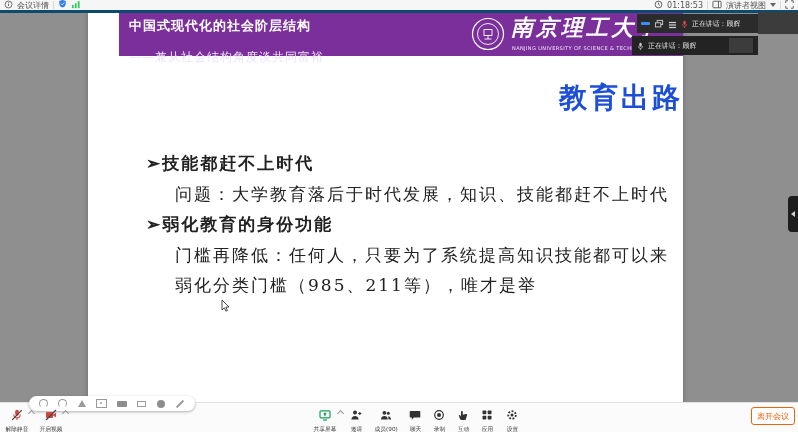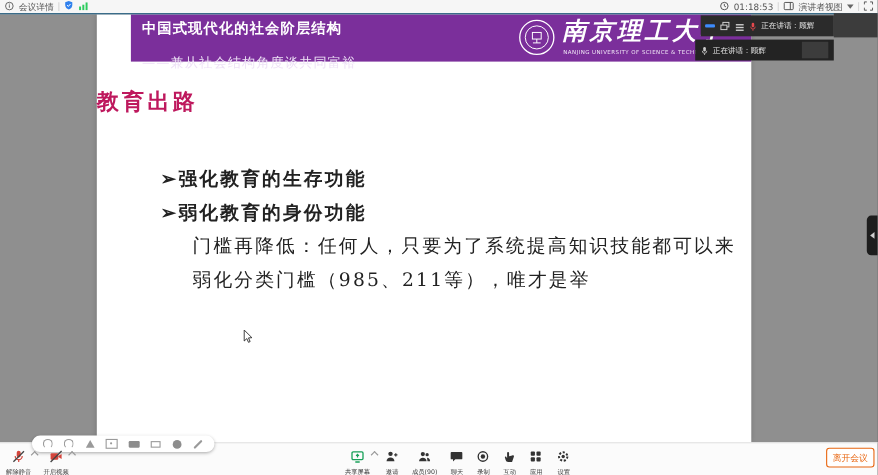--- a/index.html
+++ b/index.html
@@ -1,21 +1,21 @@
 <!DOCTYPE html>
 <html><head>
 <meta charset="utf-8">
 <style>
   html,body{margin:0;padding:0;background:#666;}
   .screen{position:relative;width:798px;height:432px;background:#8f8f8f;overflow:hidden;
           font-family:"DejaVu Sans","Liberation Sans",sans-serif;}
 
   
   .topbar{position:absolute;left:0;top:0;width:798px;height:13px;background:#f6f6f6;
-          border-bottom:1px solid #0c4a6e;display:flex;justify-content:space-between;
+          border-bottom:3px solid #0c4a6e;display:flex;justify-content:space-between;
           align-items:center;padding:0 4px;box-sizing:border-box;z-index:40;font-size:8px;color:#555;}
   .tb-group{display:flex;align-items:center;gap:4px;}
   .tb-div{width:1px;height:8px;background:#d8d8d8;}
   .caret-down{width:0;height:0;border-left:3px solid transparent;border-right:3px solid transparent;
               border-top:4px solid #666;}
 
   
   .rec-panel{position:absolute;left:0;top:13px;width:88px;height:82px;background:#262626;z-index:20;}
   .rec-row{display:flex;align-items:center;gap:4px;padding:13px 0 0 12px;font-size:8px;color:#c9605a;}
   .rec-dot{width:5px;height:5px;border-radius:50%;background:#e5484d;}
@@ -23,22 +23,22 @@
   
   .slide{position:absolute;left:88px;top:13px;width:595px;height:390px;background:#ffffff;
          box-shadow:0 0 5px rgba(0,0,0,.25);z-index:10;}
   .banner{position:absolute;left:31px;top:0;right:0;height:43px;background:#7b2f9b;color:#fff;}
   .banner-l1{position:absolute;left:10px;top:4px;font-size:13px;font-weight:bold;letter-spacing:1px;white-space:nowrap;}
   .banner-l2{position:absolute;left:10px;top:36px;font-size:12px;letter-spacing:1px;color:#eee2f6;white-space:nowrap;}
   .seal{position:absolute;left:352px;top:4px;}
   .univ-cn{position:absolute;left:392px;top:0px;font-size:22px;font-weight:bold;font-style:italic;
            font-family:"DejaVu Serif","Liberation Serif",serif;letter-spacing:3px;white-space:nowrap;}
   .univ-en{position:absolute;left:393px;top:32px;font-size:5px;letter-spacing:.4px;color:#f0e6f6;white-space:nowrap;}
-  .heading{position:absolute;left:0;right:0;top:66px;text-align:left;font-size:20px;font-weight:bold;
-           color:#be185d;letter-spacing:3px;}
+  .heading{position:absolute;left:0;right:0;top:66px;text-align:right;font-size:28px;font-weight:bold;
+           color:#1d4ed8;letter-spacing:3px;}
   .lines{position:absolute;left:58px;top:135px;width:585px;color:#222;
          font-family:"DejaVu Serif","Liberation Serif",serif;font-size:17px;}
   .line{height:30.5px;line-height:30.5px;letter-spacing:2px;white-space:nowrap;}
   .ind1{padding-left:29px;}
   .b{font-weight:bold;}
 
   
   .fpA{position:absolute;left:637px;top:14px;width:121px;height:19px;background:#2b2b2b;display:flex;
        align-items:center;gap:4px;padding:0 4px;box-sizing:border-box;z-index:50;}
   .fp-text{font-size:7.5px;color:#e2e2e2;white-space:nowrap;transform:scale(.92);transform-origin:left center;}
@@ -160,21 +160,22 @@
           <line x1="13.5" y1="22" x2="20.5" y2="22" stroke="#fff" stroke-width="0.9"></line>
         </svg>
       </span>
       <div class="univ-cn">南京理工大学</div>
       <div class="univ-en">NANJING UNIVERSITY OF SCIENCE &amp; TECHNOLOGY</div>
     </div>
 
     <div class="heading">教育出路</div>
 
     <div class="lines">
-      <div class="line b">➢强化教育的生存功能</div>
+      <div class="line b">➢技能都赶不上时代</div>
+      <div class="line ind1">问题：大学教育落后于时代发展，知识、技能都赶不上时代</div>
       <div class="line b">➢弱化教育的身份功能</div>
       <div class="line ind1">门槛再降低：任何人，只要为了系统提高知识技能都可以来</div>
       <div class="line ind1">弱化分类门槛（985、211等），唯才是举</div>
     </div>
   </div>
 
   <div class="fpA">
     <span class="dash"></span>
     <span>
       <svg width="10" height="10" viewBox="0 0 11 11">

